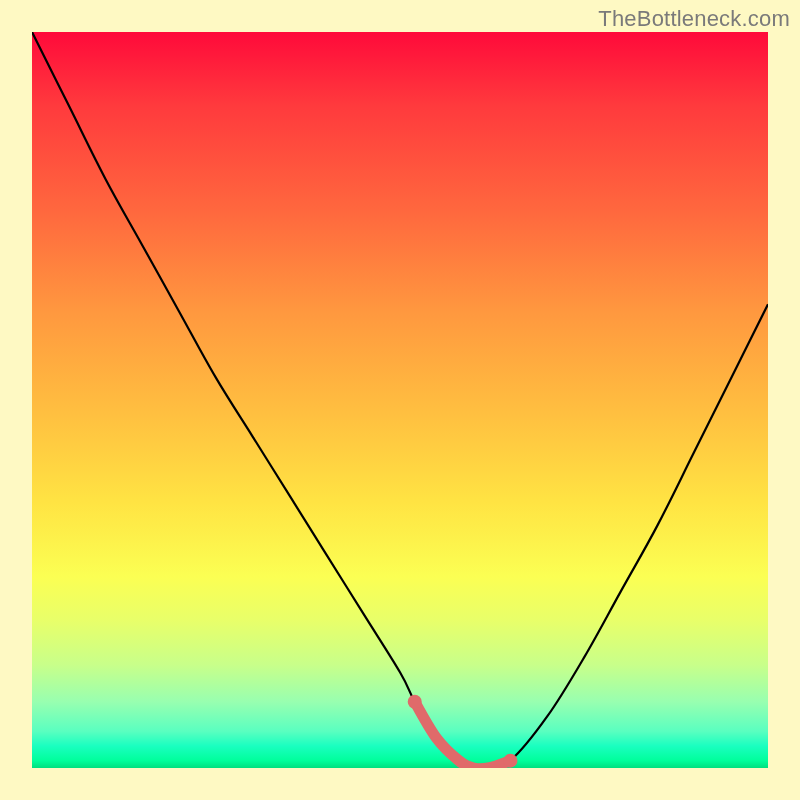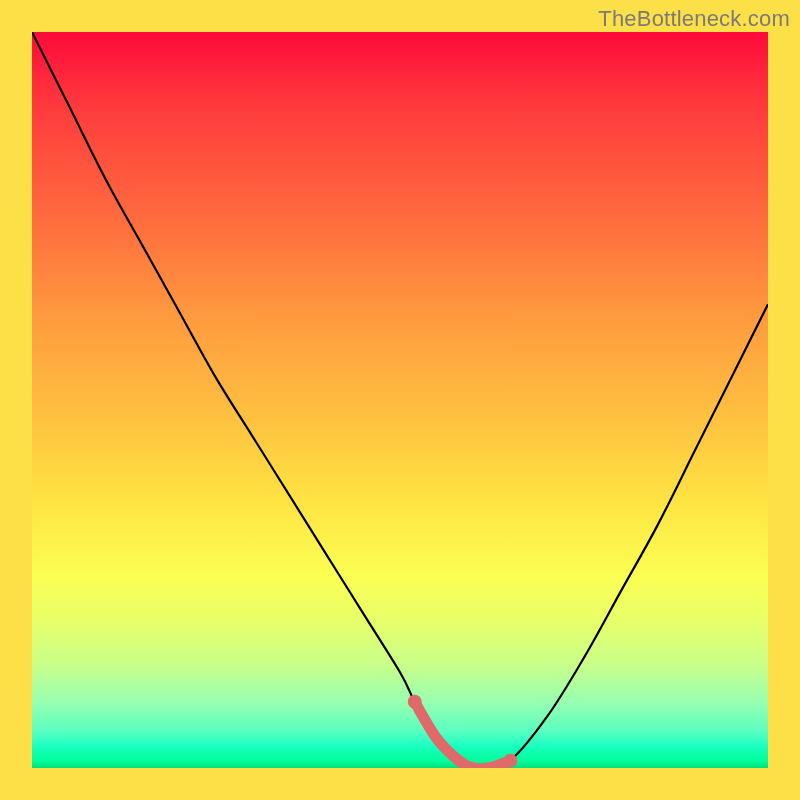--- a/index.html
+++ b/index.html
@@ -10,21 +10,21 @@
     background: #000;
     overflow: hidden;
     font-family: Arial, Helvetica, sans-serif;
   }
   .frame {
     position: absolute;
     left: 0;
     top: 0;
     width: 800px;
     height: 800px;
-    background: #fde047;
+    background: #fef9c3;
   }
   .plot {
     position: absolute;
     left: 32px;
     top: 32px;
     width: 736px;
     height: 736px;
     background: linear-gradient(to bottom,
       #ff0a3a 0%,
       #ff3a3d 10%,

